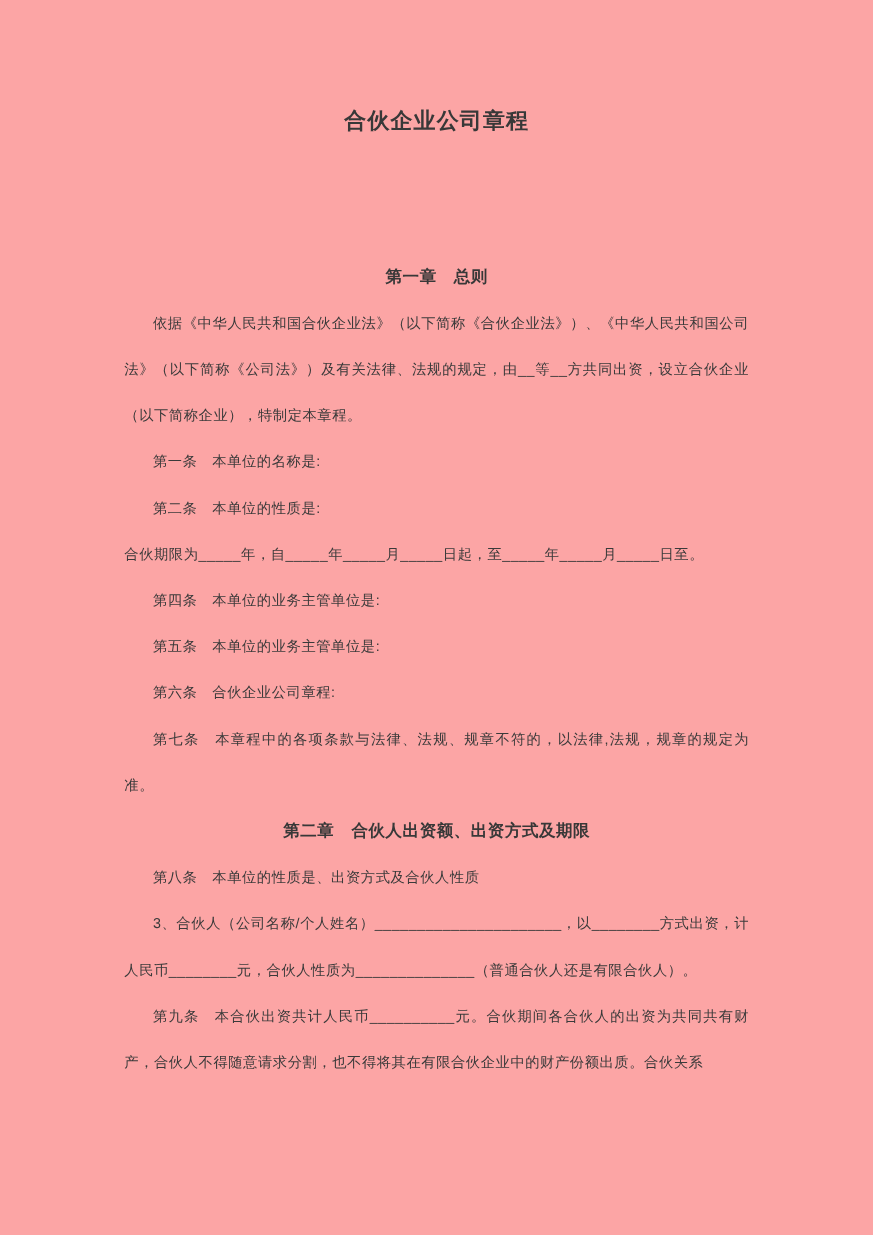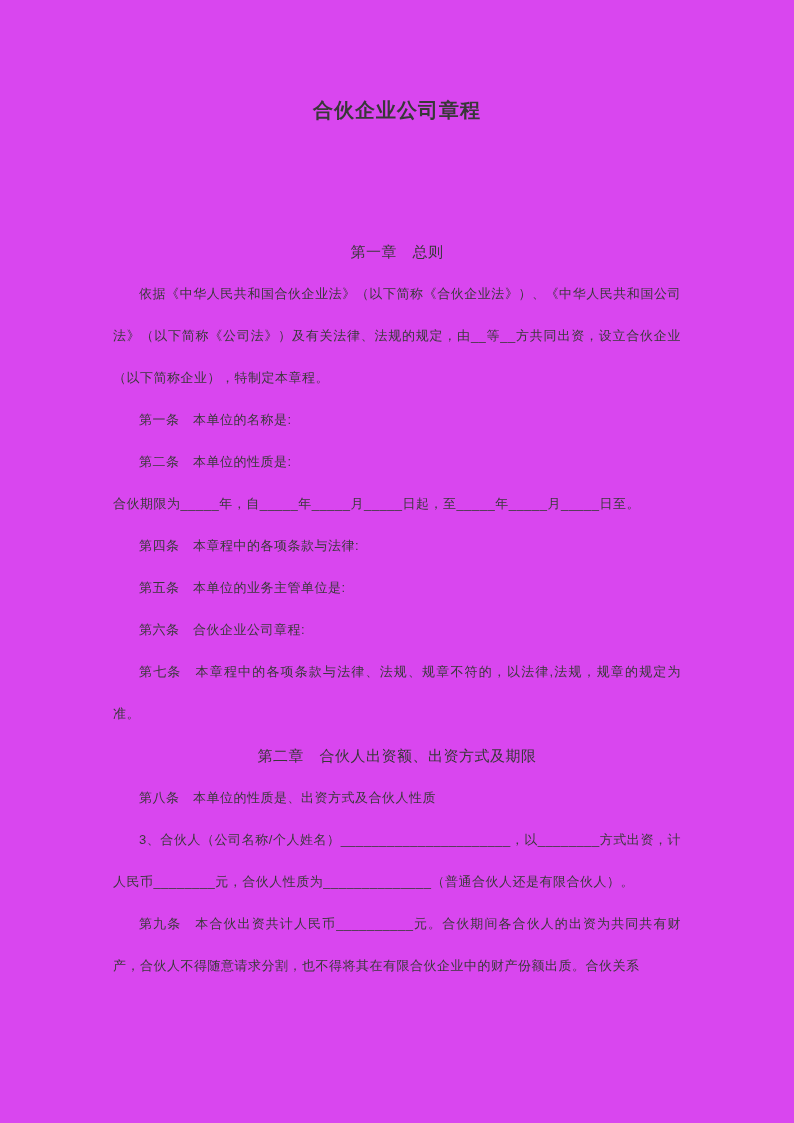--- a/index.html
+++ b/index.html
@@ -5,40 +5,40 @@
   html, body {
     margin: 0;
     padding: 0;
     background: #ffffff;
   }
   .page {
     position: relative;
     width: 794px;
     height: 1123px;
     margin: 0 auto;
-    background: #d946ef;
+    background: #fca5a5;
     box-sizing: border-box;
     padding: 95px 113px 40px 113px;
     font-family: "Liberation Sans", "DejaVu Sans", sans-serif;
     color: #3a3a3a;
     overflow: hidden;
   }
   .doc-title {
     margin: 0;
     font-size: 20px;
     font-weight: bold;
     text-align: center;
     line-height: 30px;
     letter-spacing: 1px;
     color: #383838;
   }
   .chapter-heading {
     margin: 0;
     font-size: 15px;
-    font-weight: normal;
+    font-weight: bold;
     text-align: center;
     line-height: 42px;
     letter-spacing: 0.5px;
     color: #383838;
   }
   .chapter-heading.first {
     margin-top: 106px;
   }
   .para {
     margin: 0;
@@ -66,21 +66,21 @@
 
   <p class="para indent">依据《中华人民共和国合伙企业法》（以下简称《合伙企业法》）、《中华人民共和国公司法》（以下简称《公司法》）及有关法律、法规的规定，由__等__方共同出资，设立合伙企业（以下简称企业），特制定本章程。</p>
 
   <p class="para indent">第一条　本单位的名称是:</p>
 
   <p class="para indent">第二条　本单位的性质是:</p>
 
 
   <p class="para no-indent">合伙期限为_____年，自_____年_____月_____日起，至_____年_____月_____日至。</p>
 
-  <p class="para indent">第四条　本章程中的各项条款与法律:</p>
+  <p class="para indent">第四条　本单位的业务主管单位是:</p>
 
   <p class="para indent">第五条　本单位的业务主管单位是:</p>
 
   <p class="para indent">第六条　合伙企业公司章程:</p>
 
   <p class="para indent">第七条　本章程中的各项条款与法律、法规、规章不符的，以法律,法规，规章的规定为准。</p>
 
   <h2 class="chapter-heading">第二章　合伙人出资额、出资方式及期限</h2>
 
   <p class="para indent">第八条　本单位的性质是、出资方式及合伙人性质</p>

